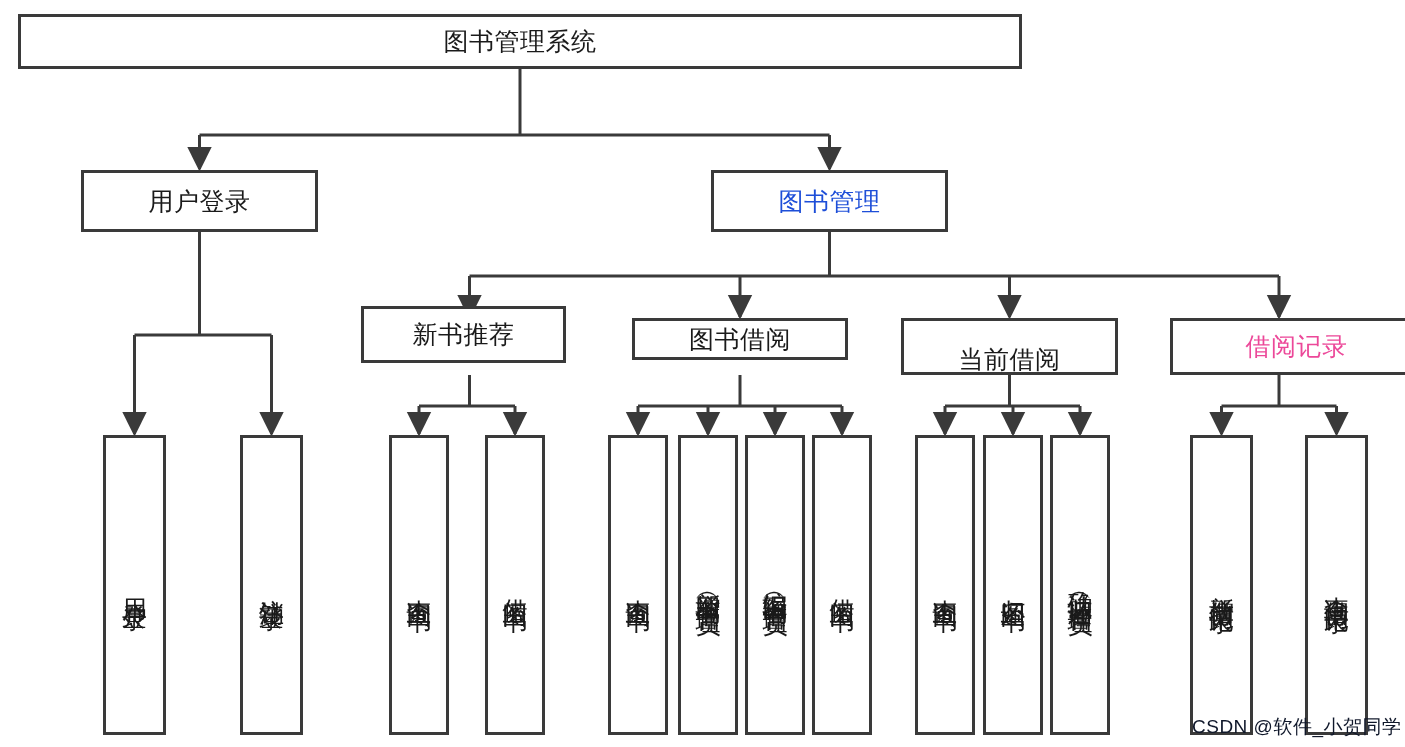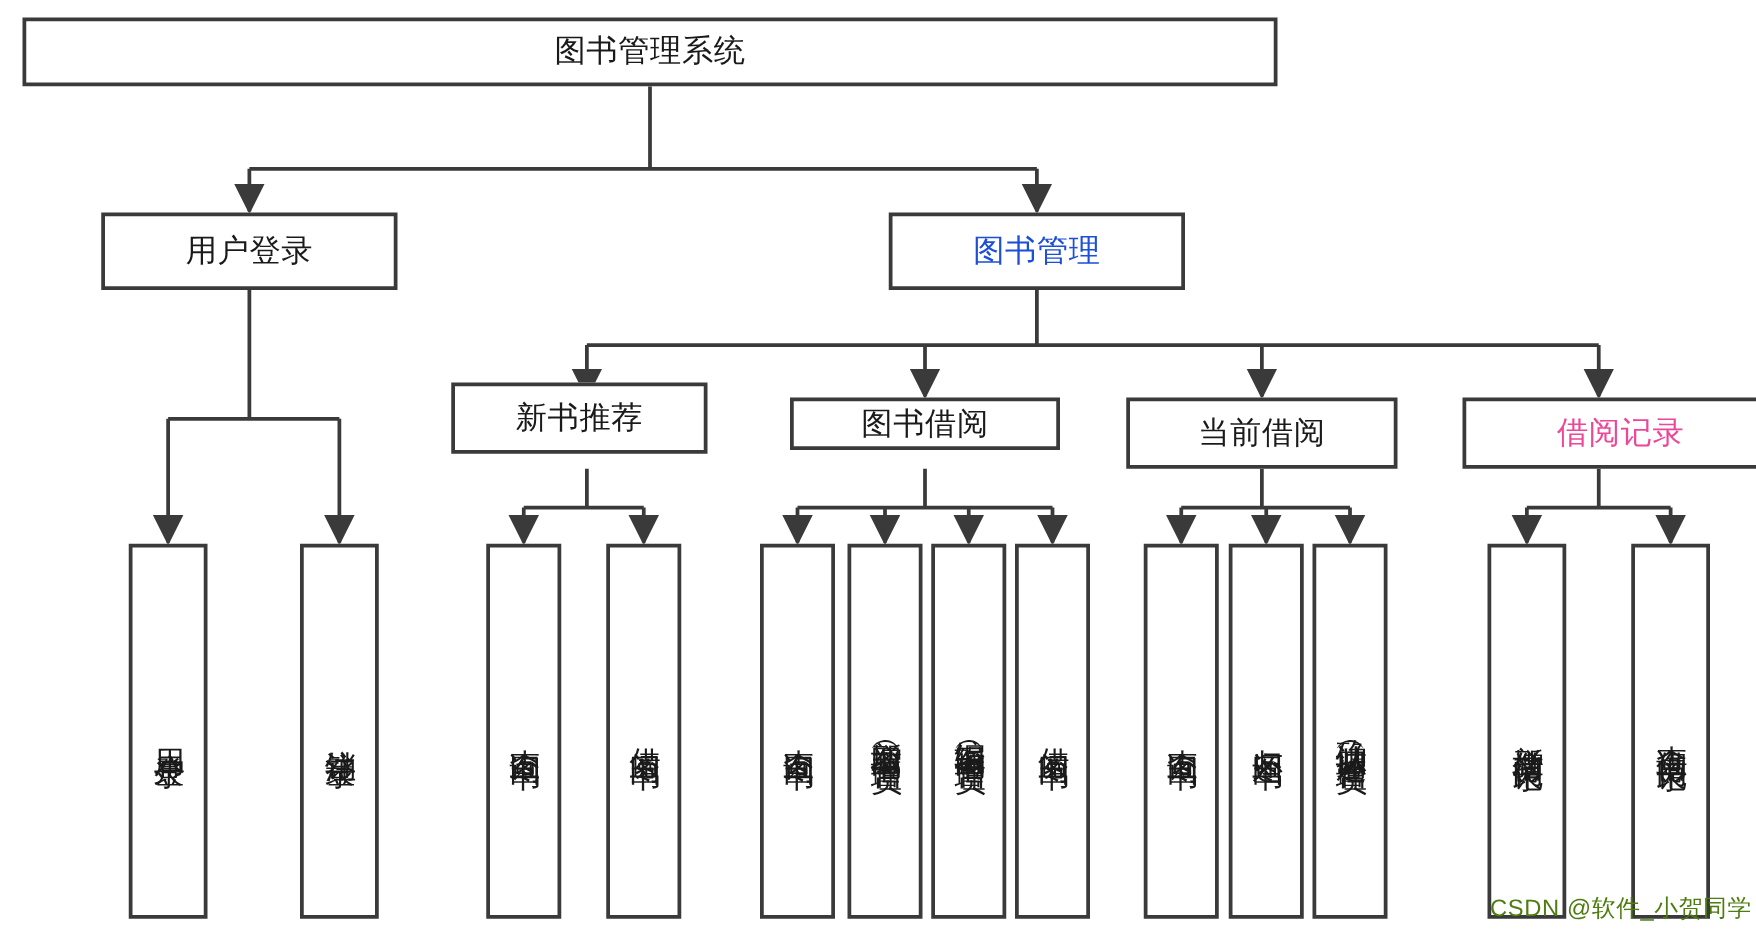--- a/index.html
+++ b/index.html
@@ -125,21 +125,21 @@
       </div>
       <div class="node horizontal" style="left: 711px; top: 170px; width: 237px; height: 62px; border-color: rgb(58, 58, 58); color: #1d4ed8;">
         <span class="node-label">图书管理</span>
       </div>
       <div class="node horizontal" style="left: 361px; top: 306px; width: 205px; height: 57px; border-color: rgb(58, 58, 58); color: rgb(26, 26, 26);">
         <span class="node-label">新书推荐</span>
       </div>
       <div class="node horizontal" style="left: 632px; top: 318px; width: 216px; height: 42px; border-color: rgb(58, 58, 58); color: rgb(26, 26, 26);">
         <span class="node-label">图书借阅</span>
       </div>
-      <div class="node horizontal" style="left: 901px; top: 318px; width: 217px; height: 57px; border-color: rgb(58, 58, 58); color: rgb(26, 26, 26);">
+      <div class="node horizontal" style="left: 901px; top: 318px; width: 217px; height: 57px; border-color: rgb(58, 58, 58); color: rgb(26, 26, 26); align-items: flex-end;">
         <span class="node-label">当前借阅</span>
       </div>
       <div class="node horizontal" style="left: 1170px; top: 318px; width: 253px; height: 57px; border-color: rgb(58, 58, 58); color: #ec4899;">
         <span class="node-label">借阅记录</span>
       </div>
       <div class="node vertical" style="left: 103px; top: 435px; width: 63px; height: 300px; border-color: rgb(58, 58, 58); color: rgb(26, 26, 26);">
         <span class="node-label">用户登录</span>
       </div>
       <div class="node vertical" style="left: 240px; top: 435px; width: 63px; height: 300px; border-color: rgb(58, 58, 58); color: rgb(26, 26, 26);">
         <span class="node-label">注销登录</span>
@@ -172,14 +172,14 @@
         <span class="node-label">确认归还（管理员）</span>
       </div>
       <div class="node vertical" style="left: 1190px; top: 435px; width: 63px; height: 300px; border-color: rgb(58, 58, 58); color: rgb(26, 26, 26);">
         <span class="node-label">新增借阅记录</span>
       </div>
       <div class="node vertical" style="left: 1305px; top: 435px; width: 63px; height: 300px; border-color: rgb(58, 58, 58); color: rgb(26, 26, 26);">
         <span class="node-label">查询借阅记录</span>
       </div>
     </div>
 
-  <div class="watermark" style="left: 1192px; top: 714px; color: #4d7c0f;">CSDN @软件_小贺同学</div>
+  <div class="watermark" style="left: 1192px; top: 714px; color: #0f172a;">CSDN @软件_小贺同学</div>
 </div>
 
 </body></html>

